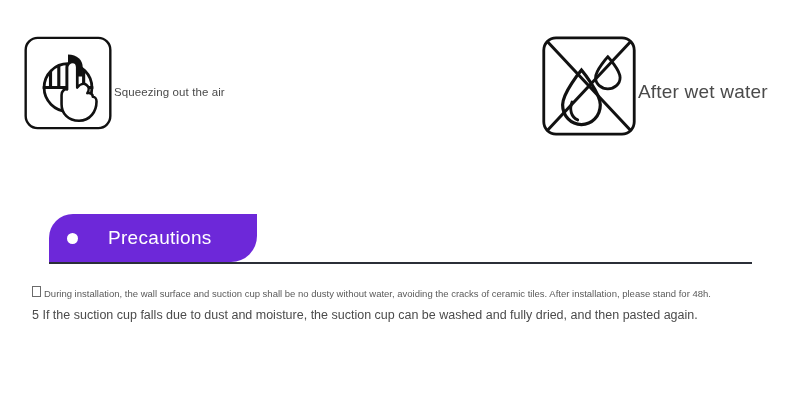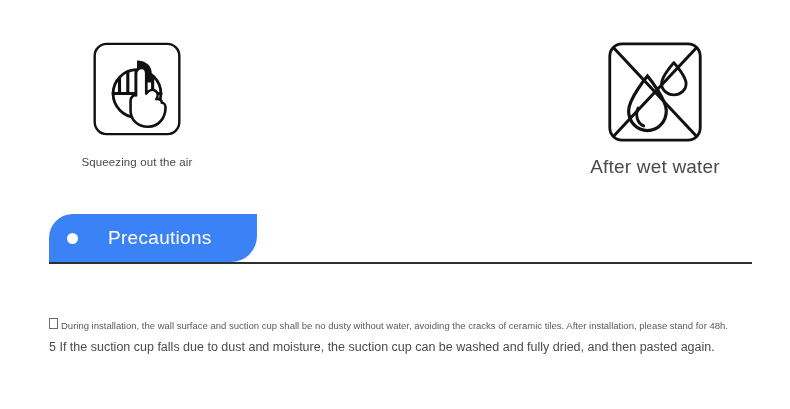--- a/index.html
+++ b/index.html
@@ -19,24 +19,24 @@
   
   .icon-row {
     position: absolute;
     top: 0;
     left: 0;
     width: 790px;
     height: 185px;
   }
   .icon-cell {
     position: absolute;
-    top: 40px;
+    top: 34px;
     width: 230px;
     display: flex;
-    flex-direction: column;
+    flex-direction: row;
     align-items: center;
   }
   .icon-cell.c1 { left: 22px; }
   .icon-cell.c2 { left: 283px; }
   .icon-cell.c3 { left: 540px; }
 
   .icon-box {
     width: 98px;
     height: 104px;
     display: block;
@@ -67,21 +67,21 @@
     top: 214px;
     width: 790px;
     height: 52px;
   }
   .banner {
     position: absolute;
     left: 49px;
     top: 0;
     width: 208px;
     height: 48px;
-    background: #3b82f6;
+    background: #6d28d9;
     border-top-left-radius: 24px;
     border-bottom-right-radius: 26px;
     display: flex;
     align-items: center;
     box-sizing: border-box;
     padding-left: 18px;
   }
   .banner-dot {
     width: 11px;
     height: 11px;
@@ -101,24 +101,23 @@
     left: 49px;
     top: 48px;
     width: 703px;
     height: 1.5px;
     background: #2b2f38;
   }
 
   
   .body-text {
     position: absolute;
-    left: 49px;
+    left: 32px;
     top: 286px;
     width: 710px;
-    margin-top: 32px;
   }
   .line {
     white-space: nowrap;
     color: #4b4b4b;
   }
   .line.tiny {
     font-size: 9.5px;
     line-height: 16px;
     color: #5a5a5a;
   }

